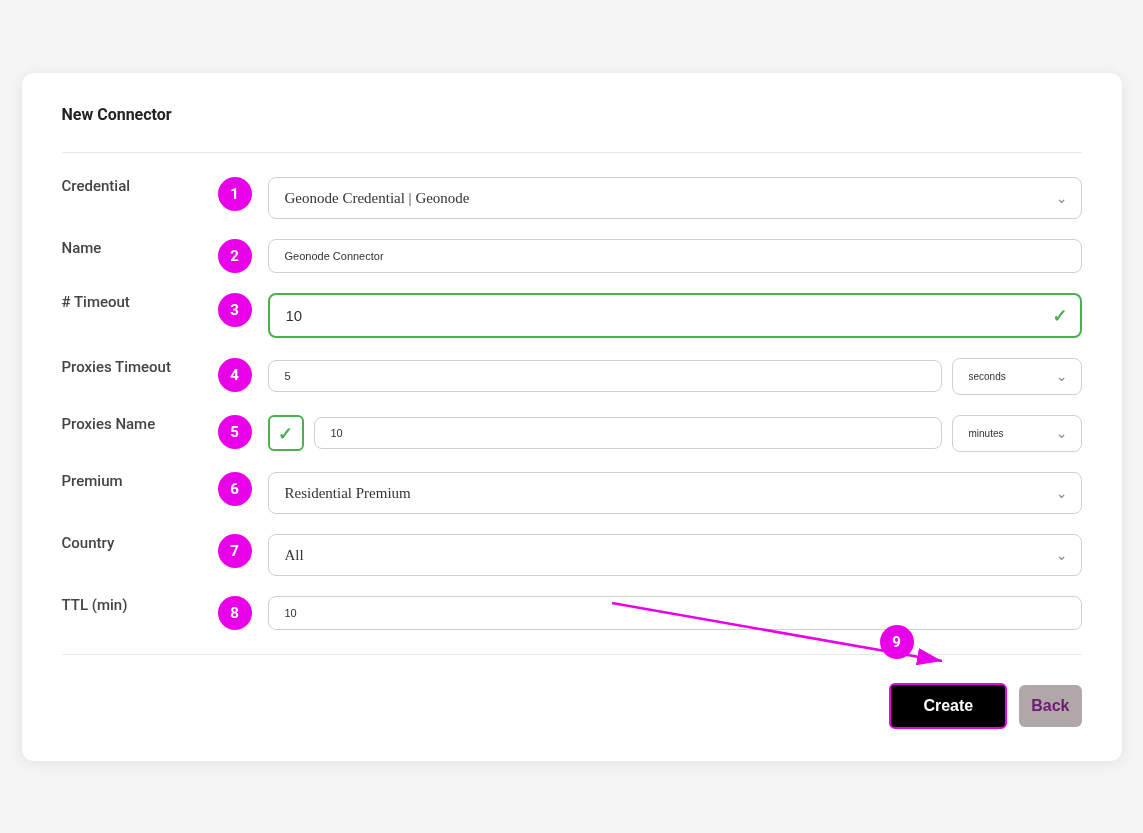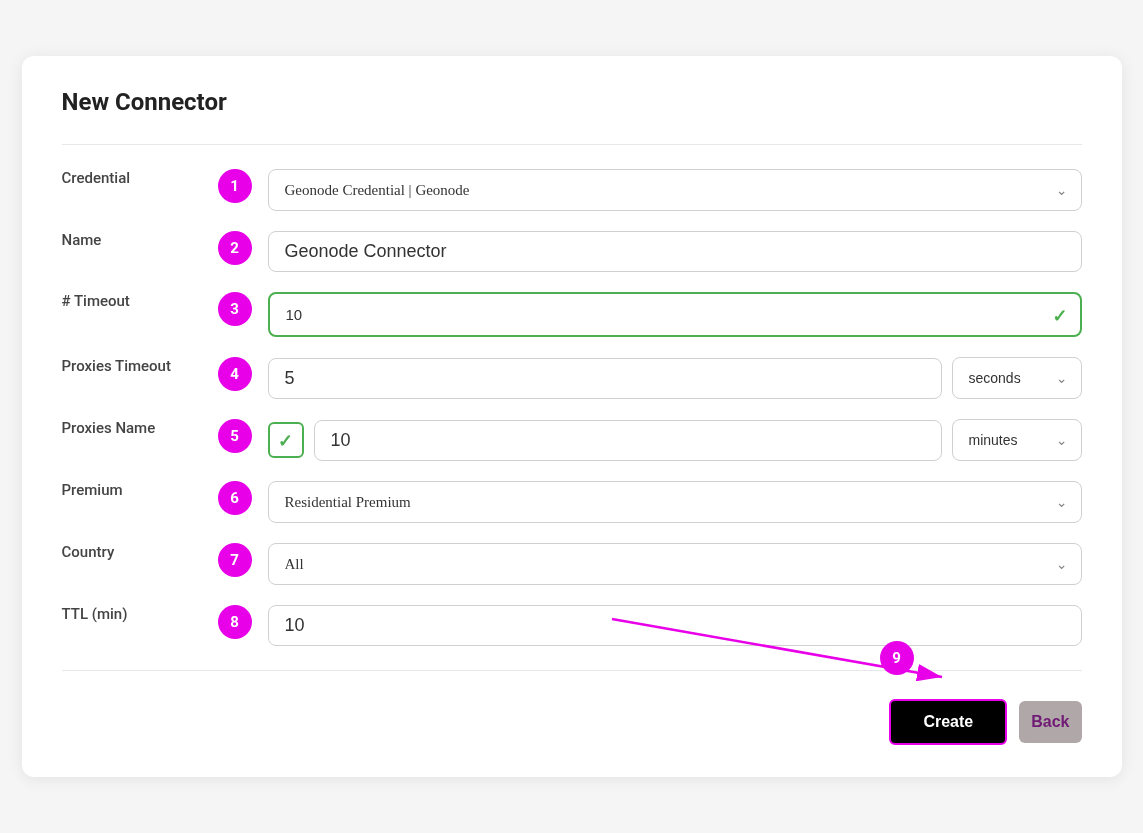--- a/index.html
+++ b/index.html
@@ -12,21 +12,21 @@
       min-height: 100vh;
     }
     .card {
       background: #fff;
       border-radius: 12px;
       width: 1100px;
       padding: 32px 40px 32px 40px;
       box-shadow: 0 2px 16px rgba(0,0,0,0.08);
     }
     .card-title {
-      font-size: 24px;
+      font-size: 16px;
       font-weight: 700;
       color: #222;
       margin-bottom: 28px;
     }
     .divider {
       border: none;
       border-top: 1.5px solid #e8e8e8;
       margin-bottom: 24px;
     }
     .divider-bottom {
@@ -57,21 +57,21 @@
       display: flex;
       align-items: center;
       justify-content: center;
       flex-shrink: 0;
     }
     .form-control {
       flex: 1;
       border: 1.5px solid #d0d0d0;
       border-radius: 8px;
       padding: 9px 16px;
-      font-size: 18px;
+      font-size: 11px;
       color: #333;
       outline: none;
       background: #fff;
     }
     .form-control-green {
       border: 2px solid #4caf50;
       border-radius: 8px;
       padding: 12px 16px;
       font-size: 15px;
       color: #333;
@@ -118,21 +118,21 @@
     .unit-select-wrapper {
       position: relative;
       display: flex;
       align-items: center;
     }
     .unit-select {
       appearance: none;
       border: 1.5px solid #d0d0d0;
       border-radius: 8px;
       padding: 12px 40px 12px 16px;
-      font-size: 14px;
+      font-size: 10px;
       color: #333;
       background: #fff;
       cursor: pointer;
       outline: none;
       min-width: 130px;
     }
     .kick-checkbox {
       width: 36px;
       height: 36px;
       border: 2px solid #4caf50;

